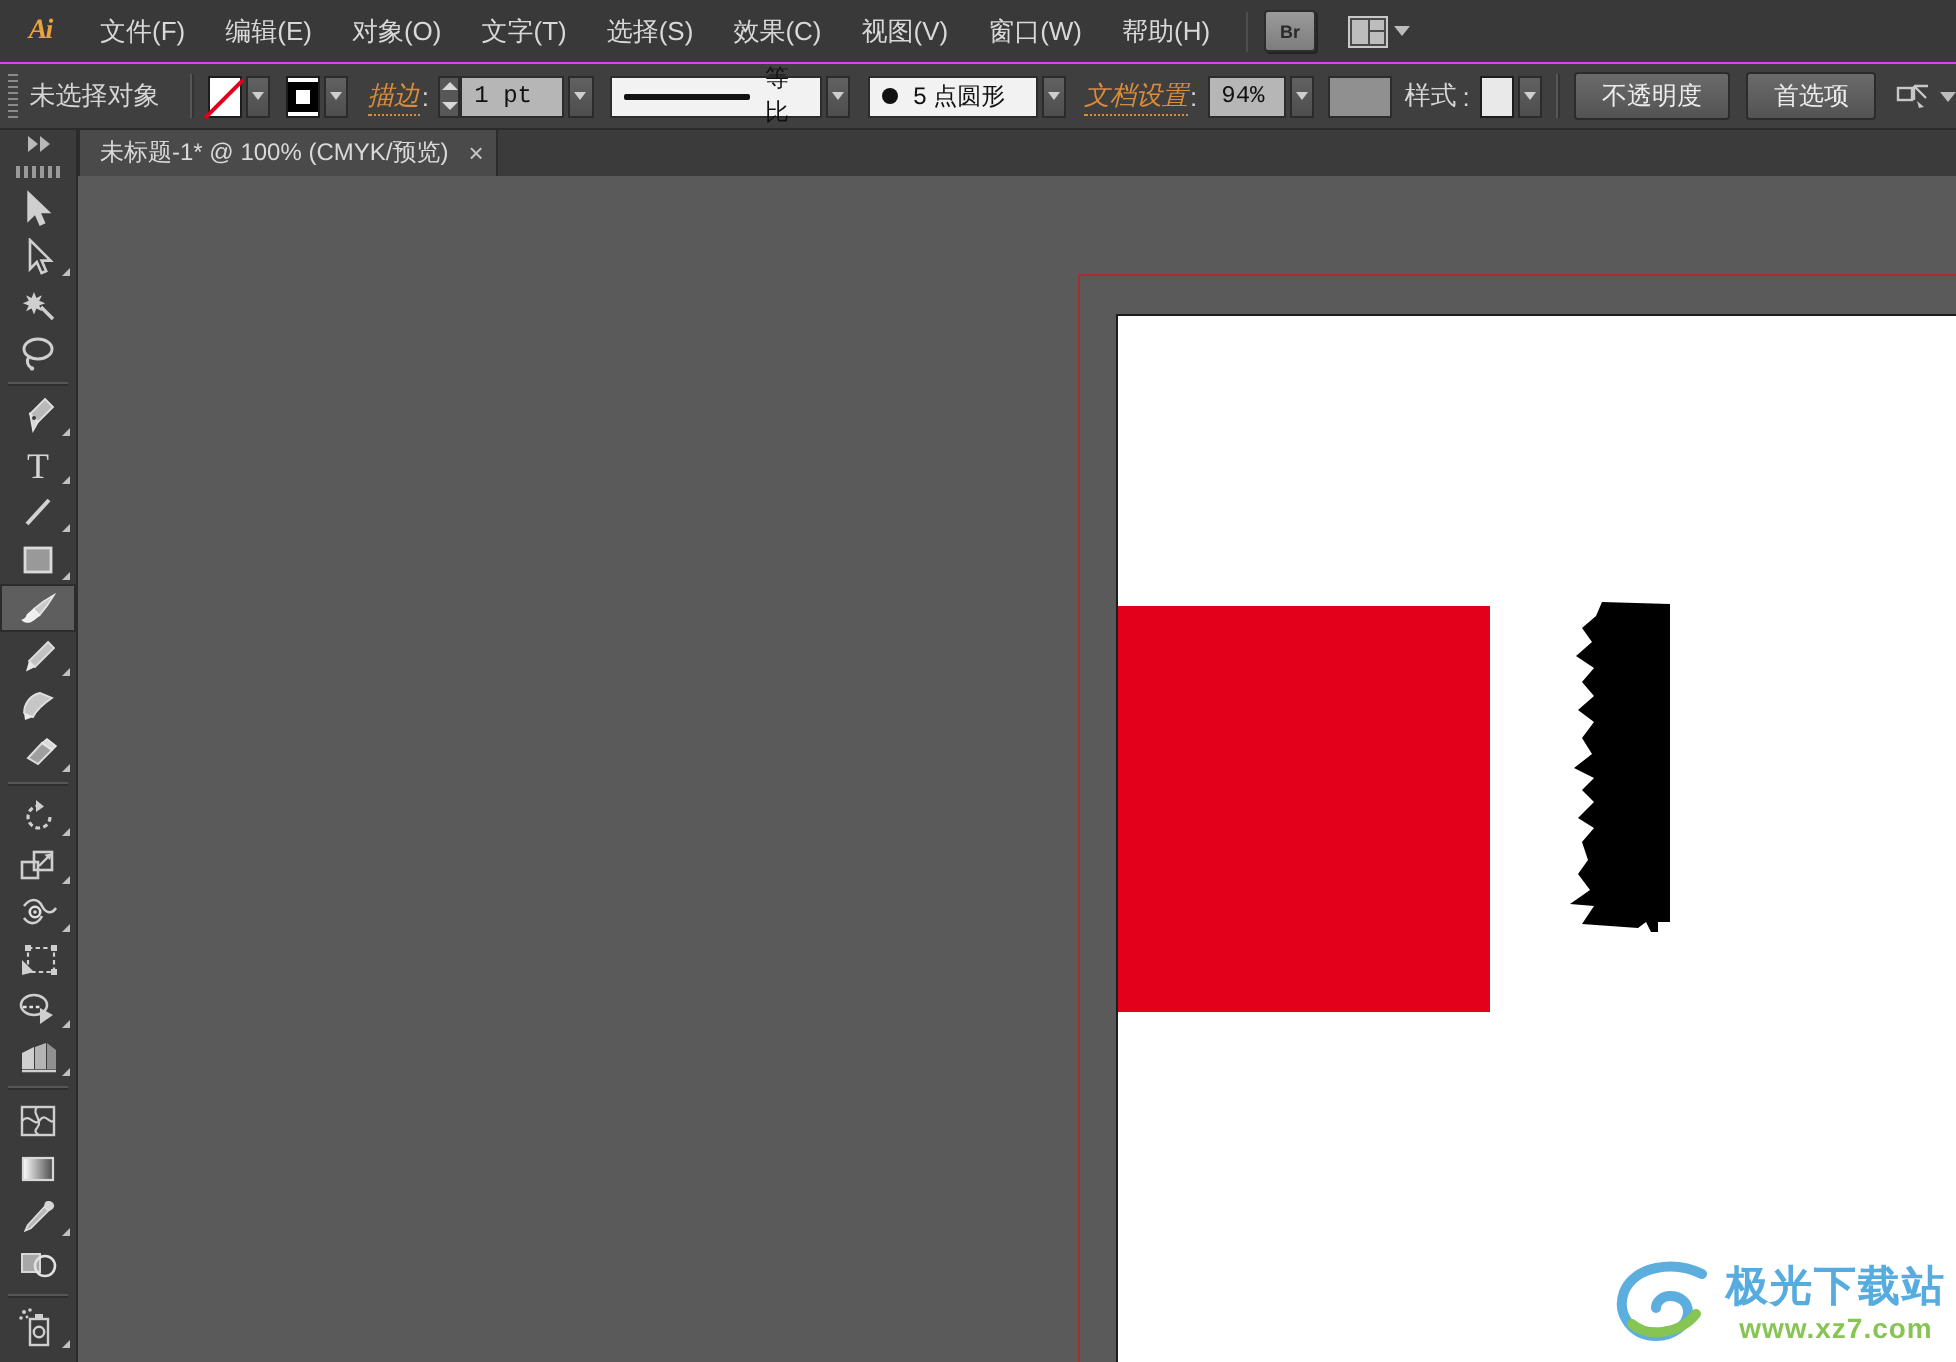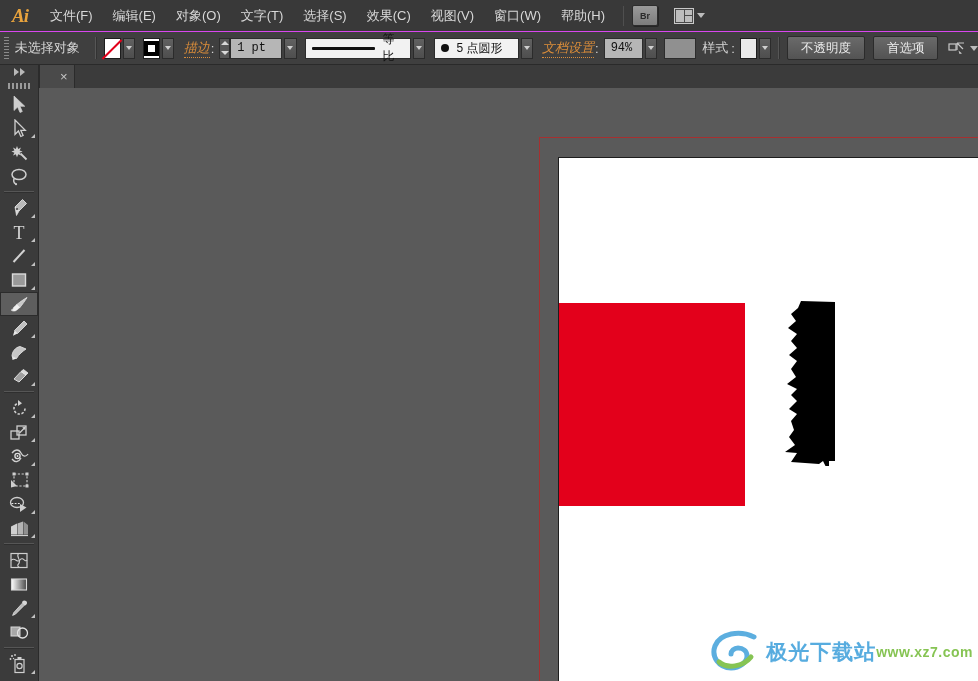--- a/index.html
+++ b/index.html
@@ -24,21 +24,21 @@
     left: 0; top: 0;
     width: 978px; height: 31px;
     background: #393939;
     display: flex;
     align-items: center;
   }
   .ai-logo {
     width: 40px; height: 31px;
     display: flex; align-items: center; justify-content: center;
     font-family: "Liberation Serif", "DejaVu Serif", serif;
-    font-size: 19px;
+    font-size: 14px;
     font-weight: bold;
     font-style: italic;
     color: #e8a33d;
     letter-spacing: -1px;
   }
   .menu-item {
     padding: 0 10px;
     height: 31px;
     line-height: 31px;
     font-size: 13px;
@@ -384,21 +384,21 @@
   }
   .watermark {
     position: absolute;
     right: 5px; bottom: 6px;
     display: flex;
     align-items: center;
     gap: 4px;
     opacity: 0.92;
     pointer-events: none;
   }
-  .wm-text { display: flex; line-height: 1; }
+  .wm-text { display: flex; flex-direction: column; line-height: 1; }
   .wm-title {
     font-size: 21px;
     font-weight: bold;
     color: #49a5dd;
     letter-spacing: 1px;
     font-family: "DejaVu Sans", sans-serif;
   }
   .wm-sub {
     font-size: 14px;
     font-weight: bold;
@@ -529,20 +529,21 @@
         <rect x="1" y="3" width="7" height="6" fill="none" stroke="#c8c8c8" stroke-width="1.2"></rect>
         <path d="M9 2 L16 2 M9 2 L9 9 M9 2 L15 8" stroke="#c8c8c8" stroke-width="1.2" fill="none"></path>
         <path d="M10.5 9.5 L14 12.5 L11.5 13 Z" fill="#c8c8c8"></path>
       </svg>
       <div class="caret-d"></div>
     </div>
   </div>
 
   <div class="tabbar">
     <div class="doc-tab">
+      <span>未标题-1* @ 100% (CMYK/预览)</span>
       <span class="tab-close">×</span>
     </div>
   </div>
 
   <div class="toolpanel">
     <div class="tp-collapse">
       <span class="chev"></span>
       <span class="chev"></span>
     </div>
     <div class="tp-grip">

